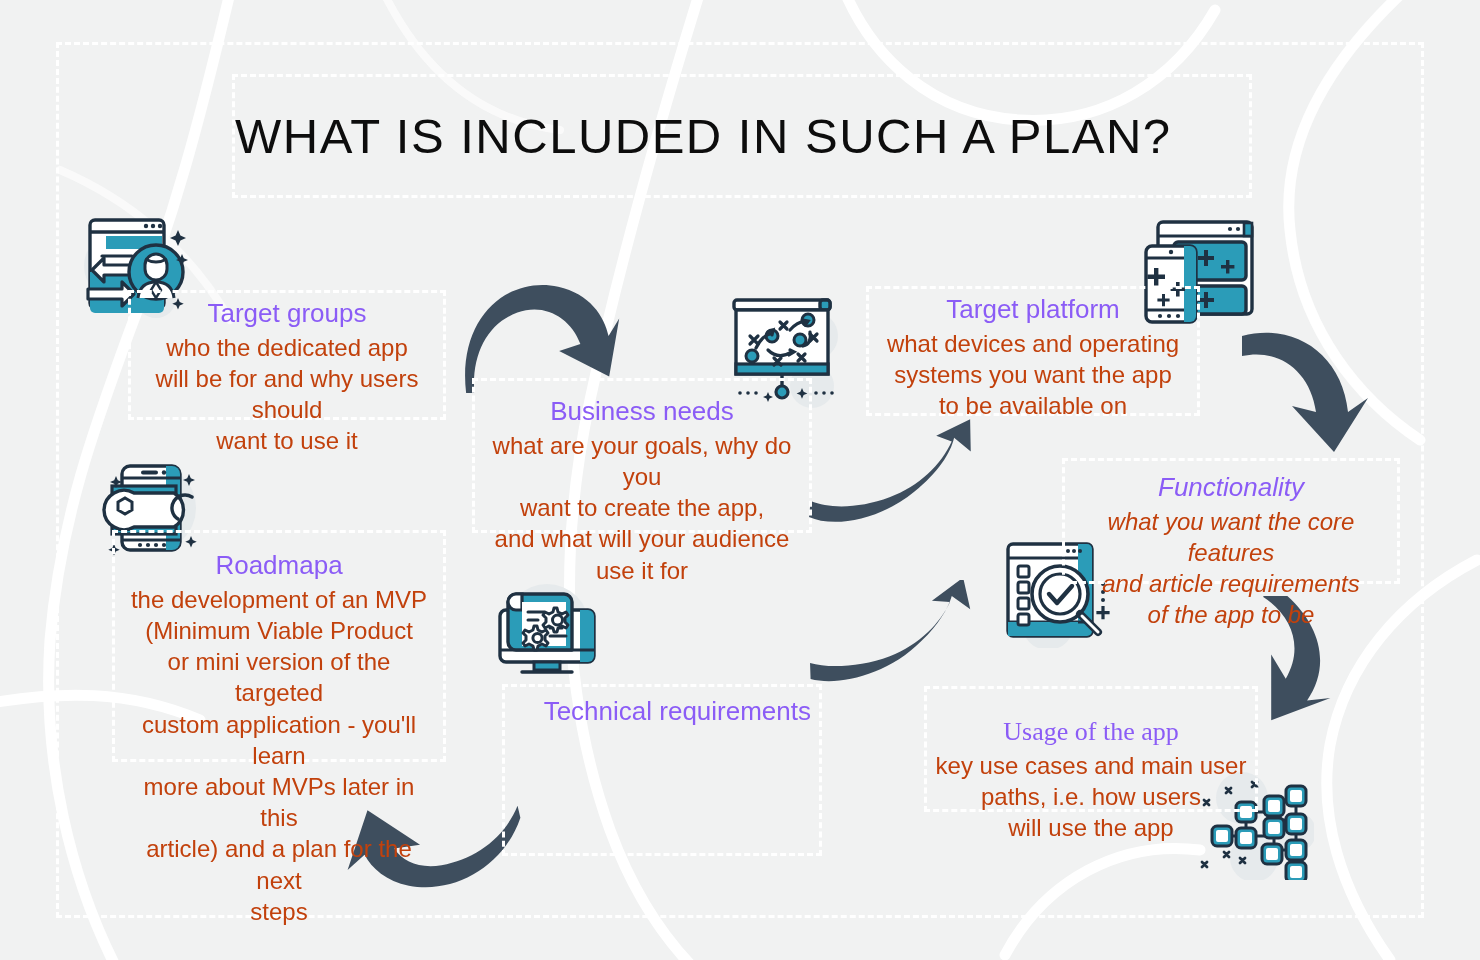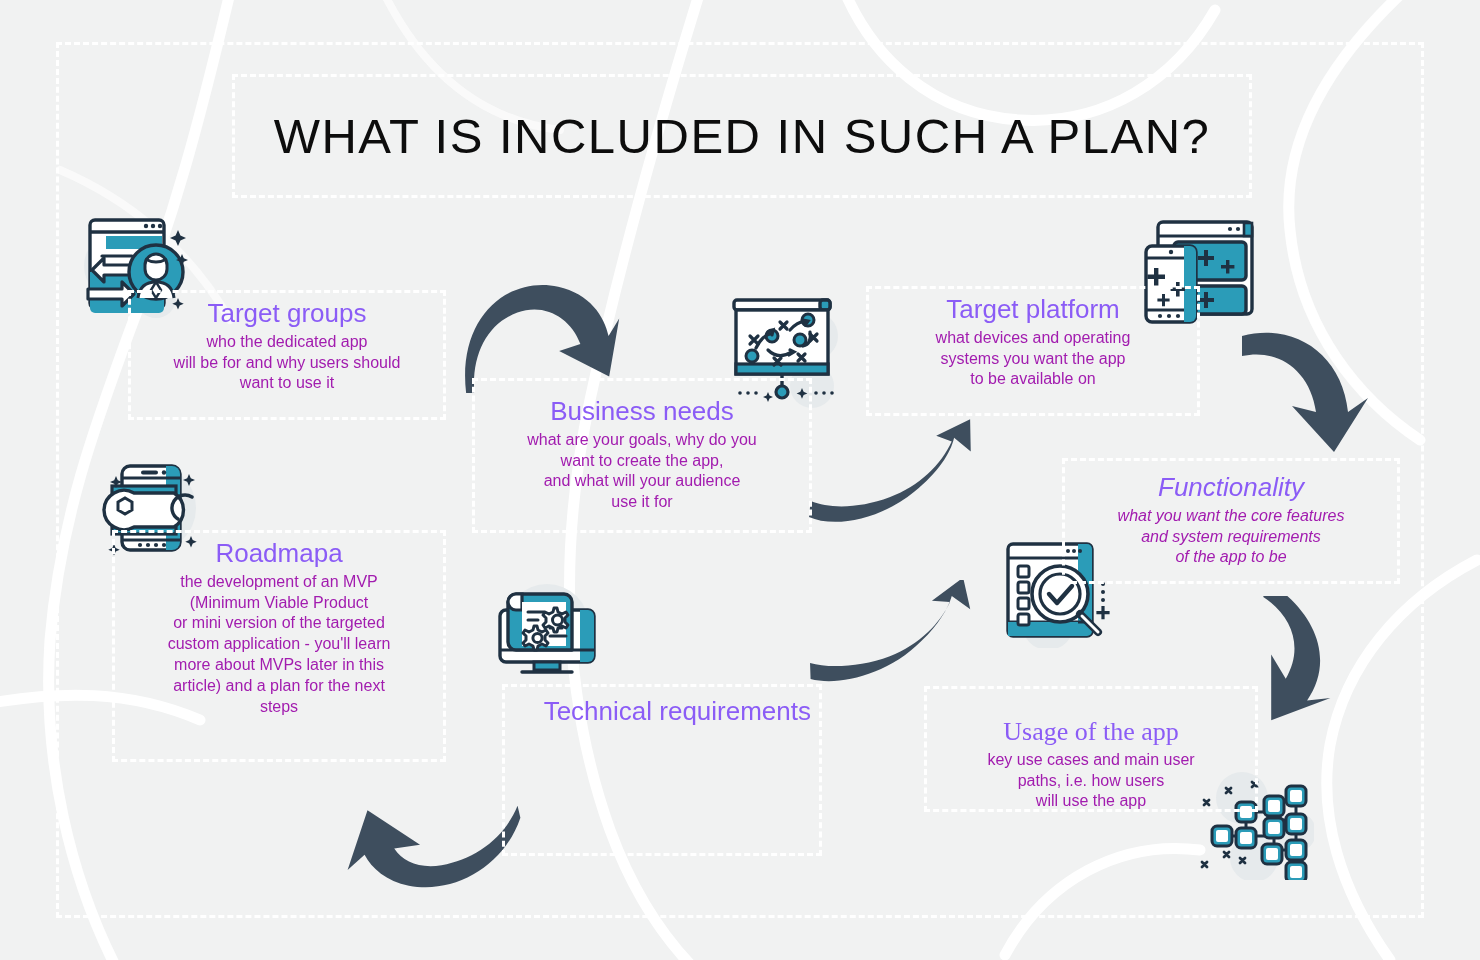--- a/index.html
+++ b/index.html
@@ -28,21 +28,20 @@
     width: 1368px; height: 876px;
     border: 3px dashed #ffffff;
   }
   .title-frame {
     position: absolute;
     left: 232px; top: 74px;
     width: 1020px; height: 124px;
     border: 3px dashed #ffffff;
     display: flex;
     align-items: center;
-    justify-content: center;
   }
   .title-text {
     font-size: 49px;
     letter-spacing: 1.5px;
     color: #0d0d0d;
     font-weight: 400;
     font-family: "Liberation Sans", sans-serif;
     white-space: nowrap;
   }
   .block {
@@ -53,43 +52,43 @@
   }
   .block .b-title {
     font-size: 26px;
     color: #8b5cf6;
     font-weight: 400;
     line-height: 1.15;
     margin-bottom: 3px;
     white-space: nowrap;
   }
   .block .b-desc {
-    font-size: 16px;
-    color: #a21caf;
+    font-size: 24px;
+    color: #c2410c;
     line-height: 1.30;
     white-space: pre-line;
   }
 
   
   #blk-target-groups   { left: 128px; top: 290px;  width: 318px; height: 130px; }
   #blk-business-needs  { left: 472px; top: 378px;  width: 340px; height: 155px; }
   #blk-target-platform { left: 866px; top: 286px;  width: 334px; height: 130px; }
   #blk-functionality   { left: 1062px; top: 458px; width: 338px; height: 126px; font-style: italic; }
   #blk-usage           { left: 924px; top: 686px;  width: 334px; height: 126px; }
   #blk-technical       { left: 502px; top: 684px;  width: 320px; height: 172px; text-align: right; }
   #blk-roadmapa        { left: 112px; top: 530px;  width: 334px; height: 232px; }
 
   
   #blk-target-groups .b-title   { margin-top: 0px; }
   #blk-business-needs .b-title  { margin-top: 10px; }
   #blk-target-platform .b-title { margin-top: 0px; }
   #blk-functionality .b-title   { margin-top: 6px; }
   #blk-usage .b-title           { margin-top: 22px; font-family: Liberation Serif, serif; }
   #blk-technical .b-title       { margin-top: 4px; }
-  #blk-roadmapa .b-title        { margin-top: 0px; text-align: center; }
+  #blk-roadmapa .b-title        { margin-top: 12px; text-align: center; }
 
   .icon-wrap { position: absolute; }
   #icon-target-groups   { left: 74px;  top: 206px; width: 120px; height: 120px; }
   #icon-roadmapa        { left: 96px;  top: 452px; width: 112px; height: 112px; }
   #icon-technical       { left: 492px; top: 572px; width: 110px; height: 110px; }
   #icon-business        { left: 722px; top: 292px; width: 120px; height: 118px; }
   #icon-platform        { left: 1140px; top: 216px; width: 118px; height: 110px; }
   #icon-functionality   { left: 998px;  top: 532px; width: 116px; height: 116px; }
   #icon-usage           { left: 1196px; top: 770px; width: 118px; height: 110px; }
 
@@ -413,21 +412,21 @@
     <div class="b-title">Business needs</div>
     <div class="b-desc">what are your goals, why do you
 want to create the app,
 and what will your audience
 use it for</div>
   </div>
 
   <div class="block" id="blk-functionality">
     <div class="b-title">Functionality</div>
     <div class="b-desc">what you want the core features
-and system requirements
+and article requirements
 of the app to be</div>
   </div>
 
   <div class="block" id="blk-usage">
     <div class="b-title">Usage of the app</div>
     <div class="b-desc">key use cases and main user
 paths, i.e. how users
 will use the app</div>
   </div>
 

